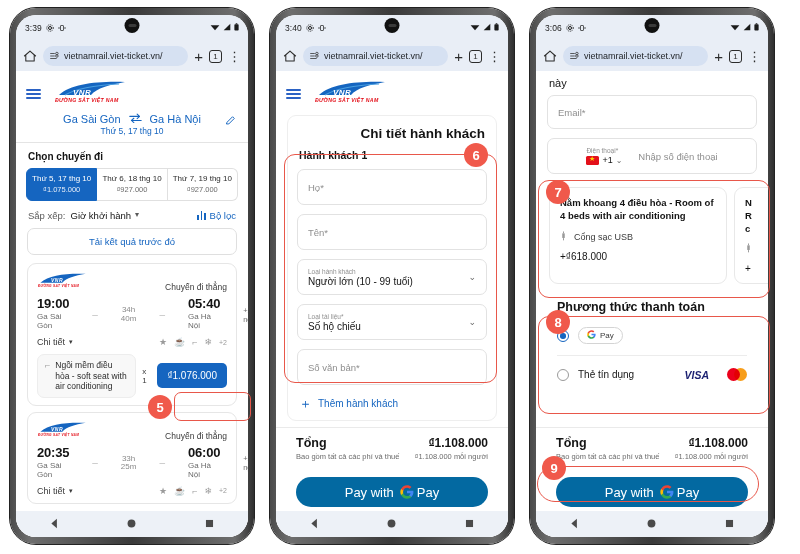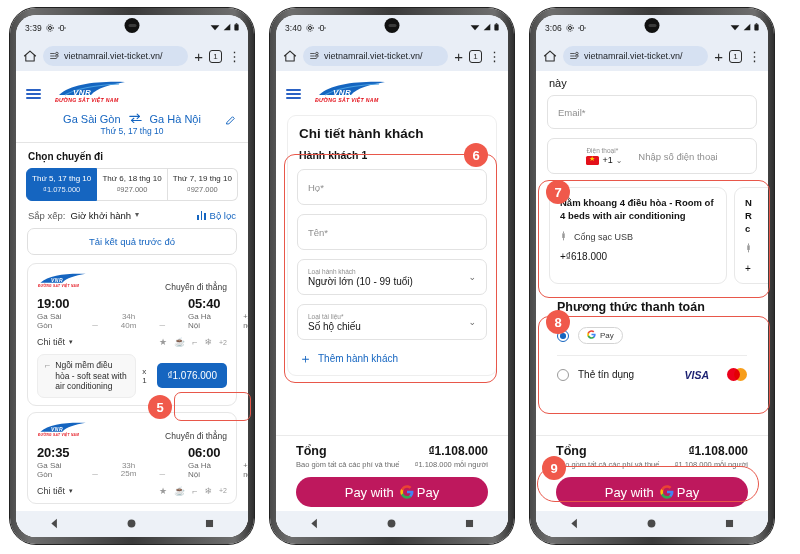--- a/index.html
+++ b/index.html
@@ -154,21 +154,21 @@
     text-align:center; padding: 7px 0; font-size:9.5px; color:#1565c0;
   }
 
   
   .trip-card {
     margin: 0 11px 0; border:1px solid #e6e6e6; border-radius: 9px;
     padding: 8px 9px 7px; background:#fff; position:relative;
   }
   .trip-top { display:flex; align-items:flex-end; }
   .trip-top .dirflag { font-size: 8.5px; color:#3a3a3a; margin-left:auto; padding-top:6px;}
-  .trip-times { display:flex; align-items:flex-end; gap:23px; margin-top:4px;}
+  .trip-times { display:flex; align-items:center; gap:23px; margin-top:4px;}
   .tt-time { font-size: 13px; font-weight:bold; color:#141414; letter-spacing:-.2px;}
   .tt-sub { font-size: 8px; color:#6b6b6b; margin-top:1px;}
   .tt-dur { font-size: 8px; color:#8a8a8a; line-height:1.05; padding-top:3px; text-align:center;}
   .dash { color:#c0c0c0; font-size:10px; padding-top:2px;}
   .tt-plus { font-size:7.5px; color:#6b6b6b; padding-top:3px;}
   .tt-num { font-size:8px; color:#4a4a4a; margin-left:auto; padding-top:3px;}
   .trip-foot { display:flex; align-items:center; margin-top:7px;}
   .detail-link { font-size:9px; color:#3a3a3a; display:flex; align-items:center; gap:4px;}
   .amen { margin-left:auto; display:flex; align-items:center; gap:7px; color:#9a9a9a; font-size:9px;}
   .amen .plus2 { font-size:7px; color:#9a9a9a;}
@@ -180,21 +180,21 @@
   }
   .seat-box .lbl { font-size:8.5px; color:#2b2b2b; line-height:1.25;}
   .qty { font-size:8px; color:#3a3a3a; }
   .price-btn {
     margin-left:auto; background:#1565c0; color:#fff; border-radius:5px;
     padding: 7px 10px; font-size: 10px; font-weight:500; white-space:nowrap;
   }
 
   
   .card-white { background:#fff; margin: 8px 11px 0; }
-  .pass-title { font-size: 13.5px; font-weight:bold; color:#141414; padding: 10px 2px 8px;}
+  .pass-title { font-size: 13.5px; font-weight:bold; color:#141414; padding: 10px 2px 8px; text-align: right;}
   .pass-sub { font-size: 10.5px; font-weight:bold; color:#141414; padding: 0 2px 8px;}
   .field {
     border:1px solid #e2e2e2; border-radius:7px; height:36px;
     display:flex; flex-direction:column; justify-content:center;
     padding: 0 10px; margin-bottom: 9px; background:#fff; position:relative;
   }
   .field .ph { font-size: 9.5px; color:#8f8f8f; }
   .field .flabel { font-size: 6.5px; color:#8f8f8f; margin-bottom:1px;}
   .field .fval { font-size: 10px; color:#141414; }
   .field .fchev { position:absolute; right:10px; top:50%; transform:translateY(-50%); color:#6b6b6b; font-size:9px;}
@@ -207,21 +207,21 @@
     background:#fff; border-top:1px solid #eaeaea;
     padding: 8px 20px 10px;
   }
   .ft-row { display:flex; align-items:baseline; }
   .ft-left .t1 { font-size: 12.5px; font-weight:bold; color:#141414;}
   .ft-left .t2 { font-size: 7.5px; color:#6b6b6b; margin-top:2px;}
   .ft-right { margin-left:auto; text-align:right;}
   .ft-right .p1 { font-size: 12px; font-weight:bold; color:#141414;}
   .ft-right .p2 { font-size: 7.5px; color:#6b6b6b; margin-top:2px;}
   .gpay-btn {
-    margin-top: 8px; background:#be185d; border-radius: 19px;
+    margin-top: 16px; background:#0369a1; border-radius: 19px;
     height: 30px; display:flex; align-items:center; justify-content:center; gap:6px;
     color:#fff; font-size: 13px; font-weight:500;
   }
   .gpay-btn .gp { display:flex; align-items:center; gap:3px;}
   .glogo { width:14px; height:14px; }
 
   
   .navbar {
     position:absolute; left:0; right:0; bottom:0; height:26px;
     background:#edf1f7; display:flex; align-items:center; justify-content:space-around;
@@ -596,20 +596,23 @@
             </div>
             <div class="field">
               <span class="flabel">Loại hành khách</span>
               <span class="fval">Người lớn (10 - 99 tuổi)</span>
               <span class="fchev">⌄</span>
             </div>
             <div class="field">
               <span class="flabel">Loại tài liệu*</span>
               <span class="fval">Số hộ chiếu</span>
               <span class="fchev">⌄</span>
+            </div>
+            <div class="field">
+              <span class="ph">Số văn bản*</span>
             </div>
 
             <div class="add-pass">
               <span class="plusbig">＋</span>
               <span>Thêm hành khách</span>
             </div>
           </div>
 
           <div class="footer-total">
             <div class="ft-row">

